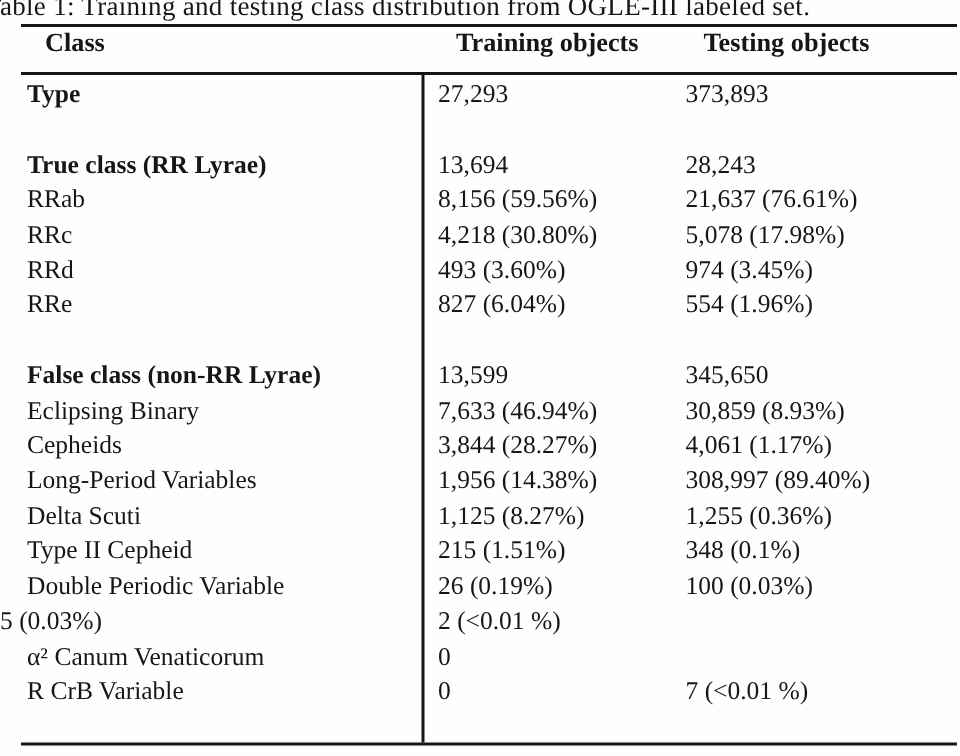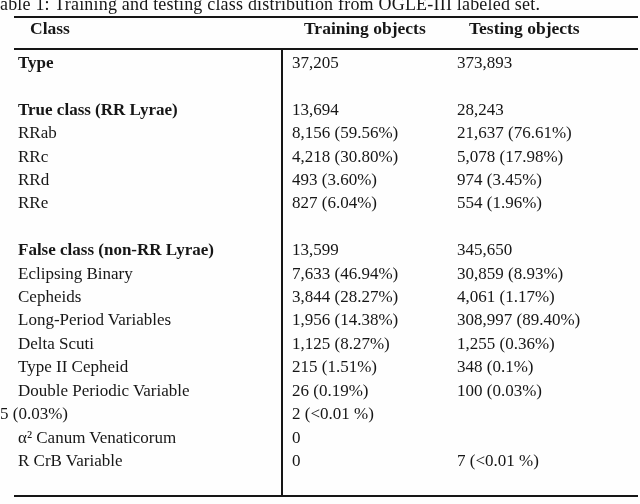--- a/index.html
+++ b/index.html
@@ -86,21 +86,21 @@
     <div class="tcell c1">Testing objects</div>
   </div>
 
   <div id="rule-header" class="rule"></div>
 
   <div id="vert-divider"></div>
 
   <div id="table-body">
       <div class="trow bold">
         <div class="tcell c0">Type</div>
-        <div class="tcell c1">37,205</div>
+        <div class="tcell c1">27,293</div>
         <div class="tcell c2">373,893</div>
       </div>
       <div class="trow">
         <div class="tcell c0"></div>
         <div class="tcell c1"></div>
         <div class="tcell c2"></div>
       </div>
       <div class="trow bold">
         <div class="tcell c0">True class (RR Lyrae)</div>
         <div class="tcell c1">13,694</div>

